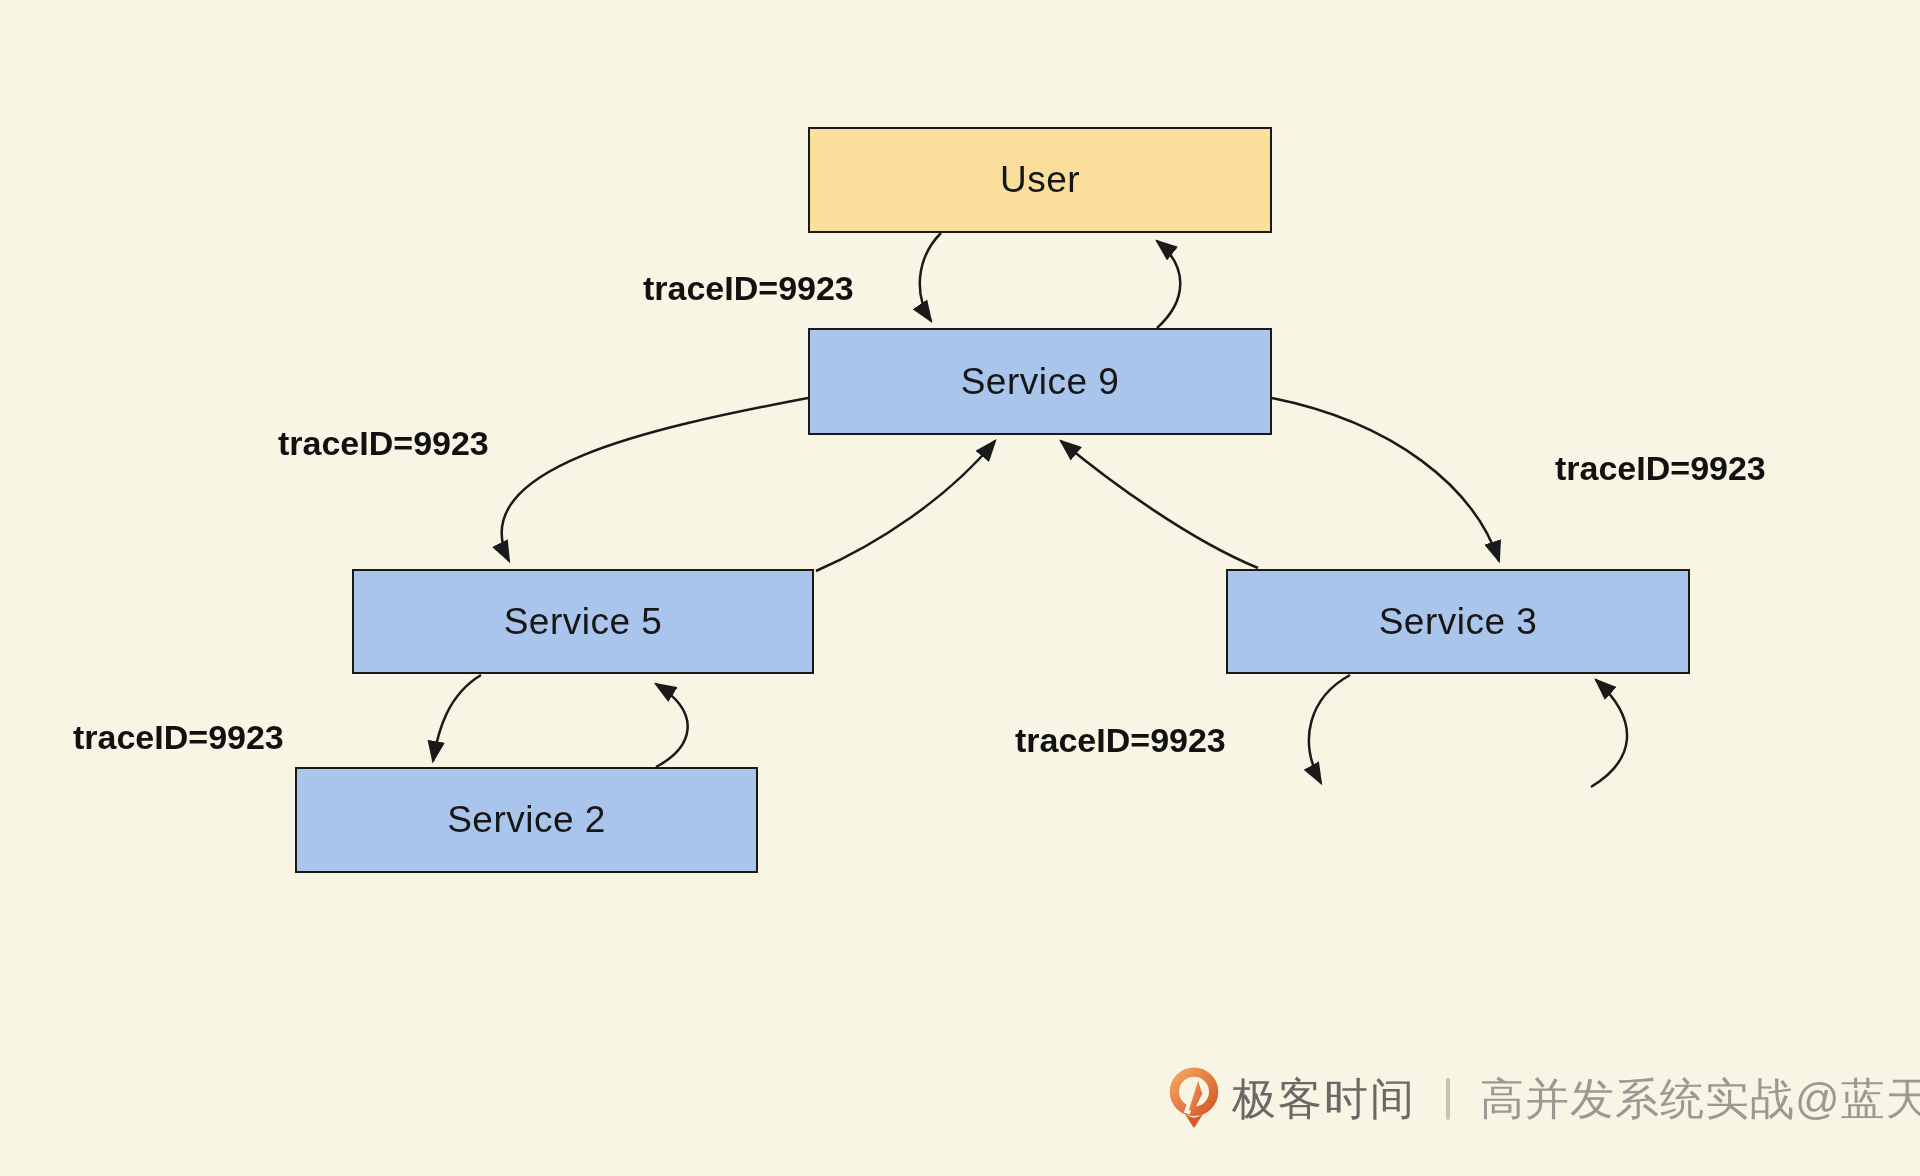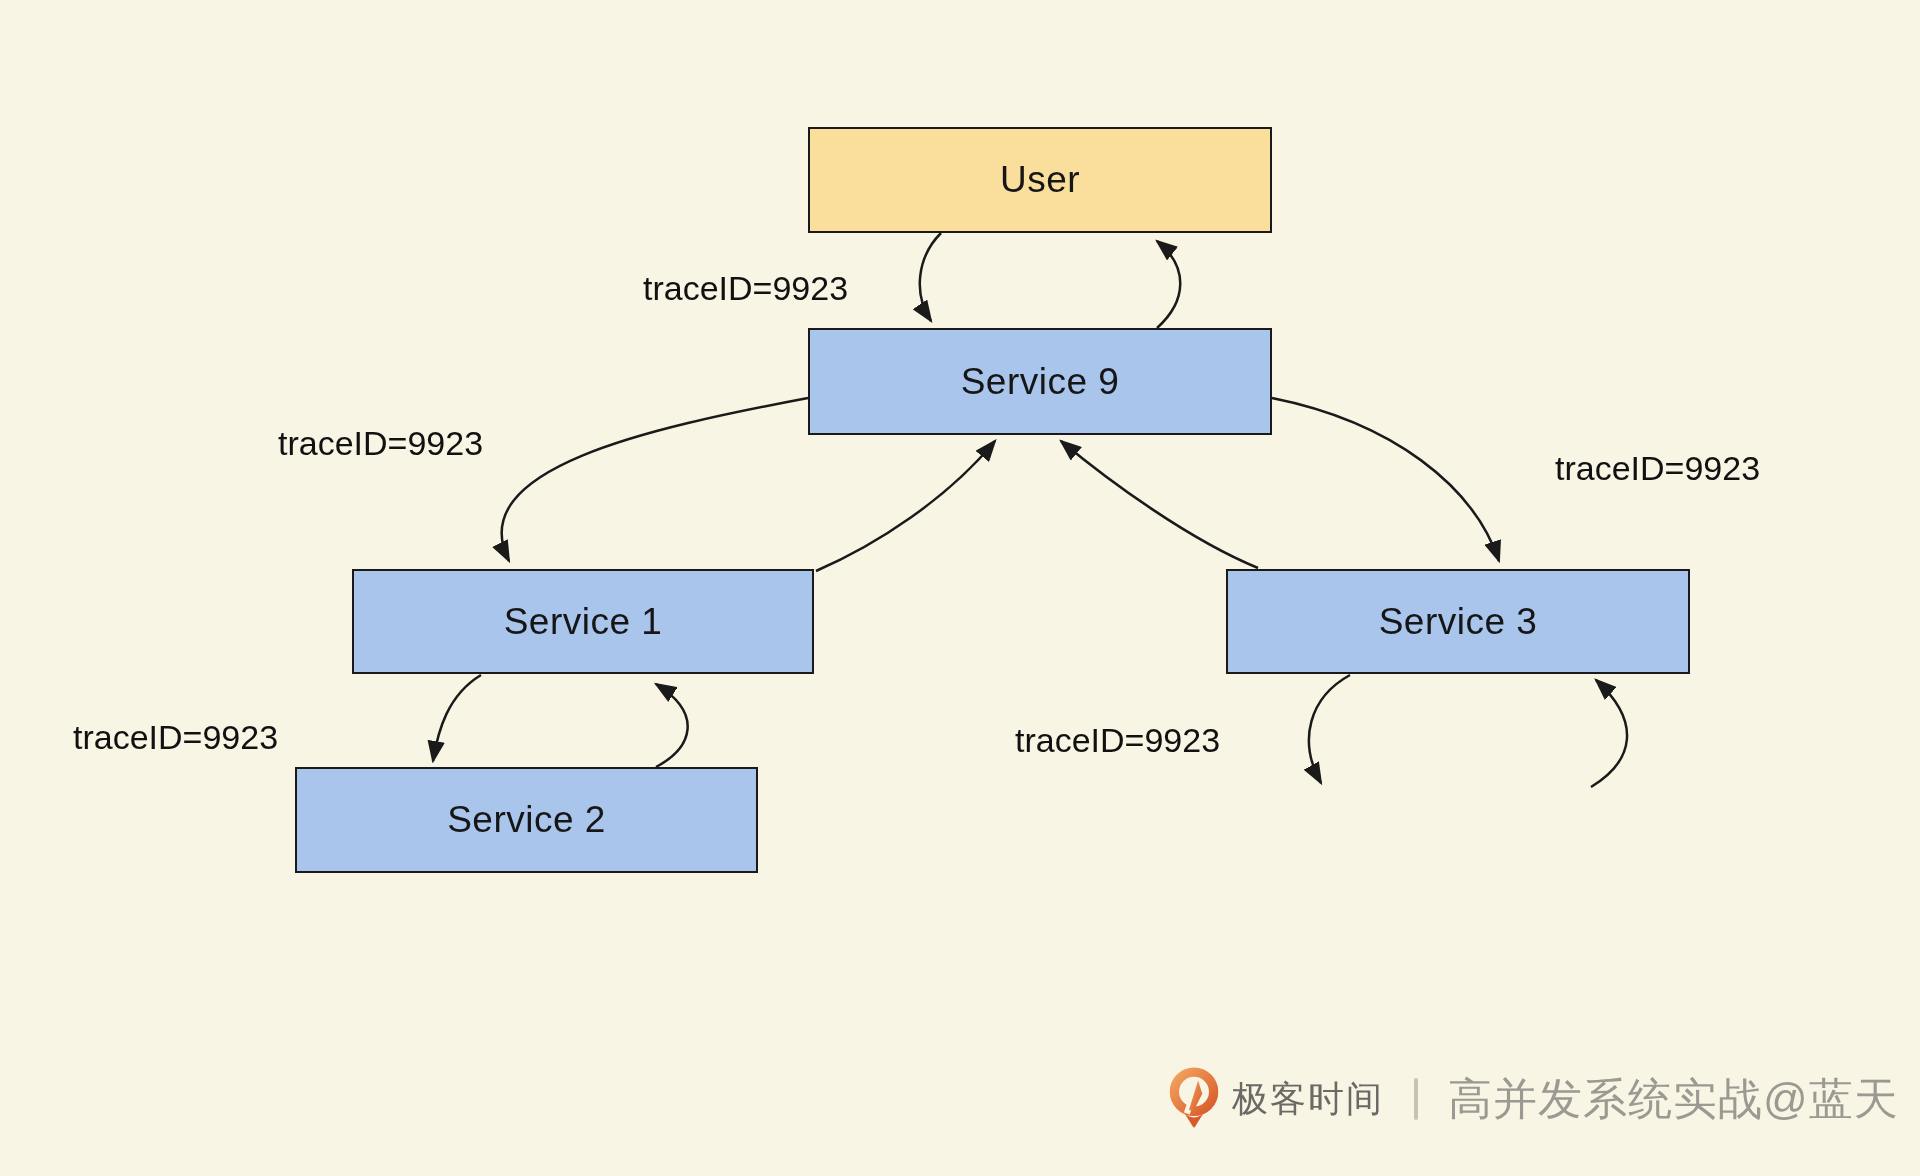--- a/index.html
+++ b/index.html
@@ -27,29 +27,30 @@
     color:#161616;
     letter-spacing:0.5px;
     white-space:nowrap;
   }
   .edge-label{
     position:absolute;
     font-size:34px;
     line-height:1;
     color:var(--label_text,#111111);
     white-space:nowrap;
+    font-weight:bold;
   }
   .watermark{
     position:absolute;
     left:1168px;top:1066px;height:66px;
     display:flex;align-items:center;
   }
   .wm-logo{margin-right:12px;flex:0 0 auto;}
   .wm-brand{
-    font-size:36px;letter-spacing:2px;
+    font-size:44px;letter-spacing:2px;
     color:var(--wm-brand,#6B6965);
     white-space:nowrap;
     font-family:Liberation Serif, serif;
   }
   .wm-divider{
     width:4px;height:42px;border-radius:2px;
     margin:0 30px 0 30px;
     background:var(--wm-divider,#C6C2B4);
   }
   .wm-course{
@@ -85,21 +86,21 @@
 
   <div class="node user-node" style="left:808px;top:127px;width:464px;height:106px">
     <span class="node-label">User</span>
   </div>
 
   <div class="node" style="left:808px;top:328px;width:464px;height:107px">
     <span class="node-label">Service 9</span>
   </div>
 
   <div class="node" style="left:352px;top:569px;width:462px;height:105px">
-    <span class="node-label">Service 1</span>
+    <span class="node-label">Service 5</span>
   </div>
 
   <div class="node" style="left:1226px;top:569px;width:464px;height:105px">
     <span class="node-label">Service 3</span>
   </div>
 
   <div class="node" style="left:295px;top:767px;width:463px;height:106px">
     <span class="node-label">Service 2</span>
   </div>
 

